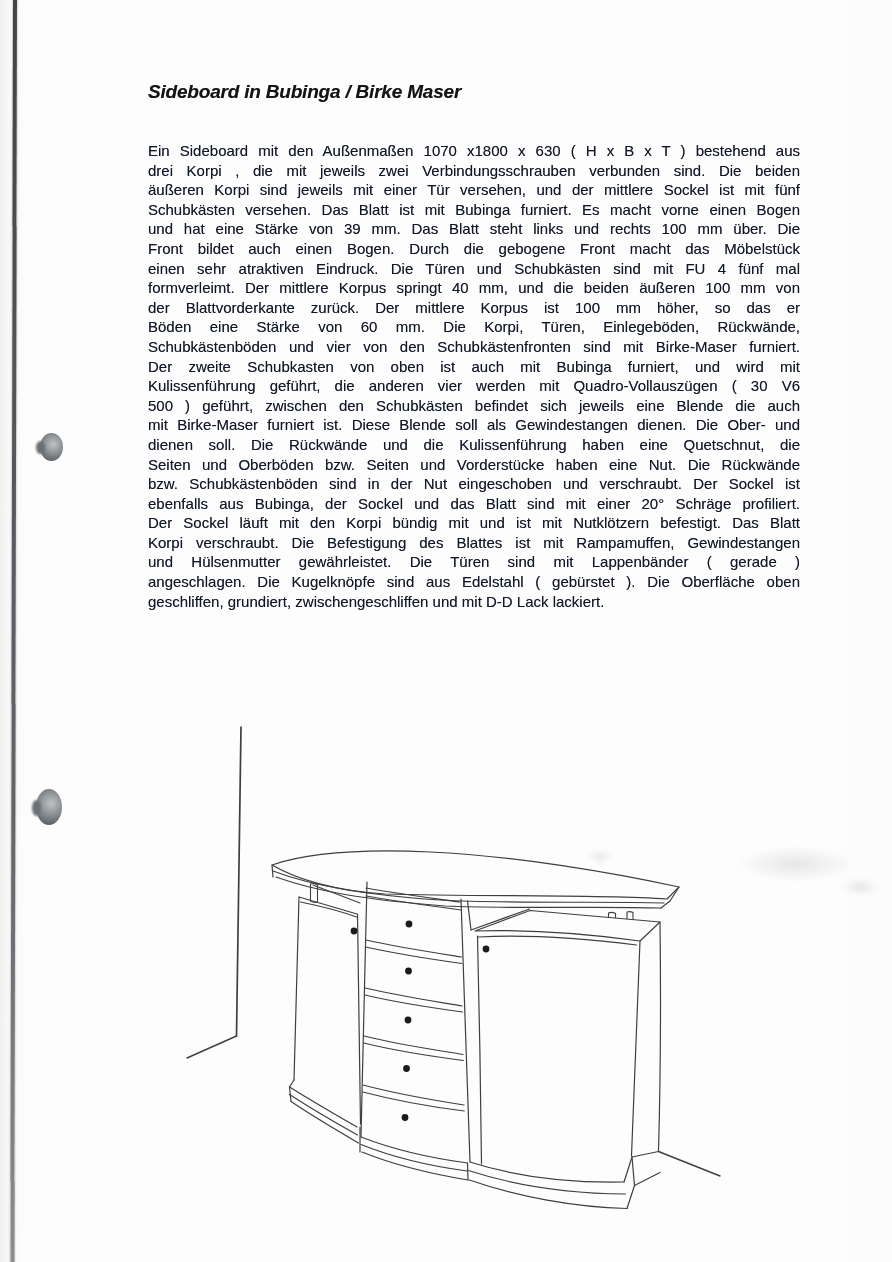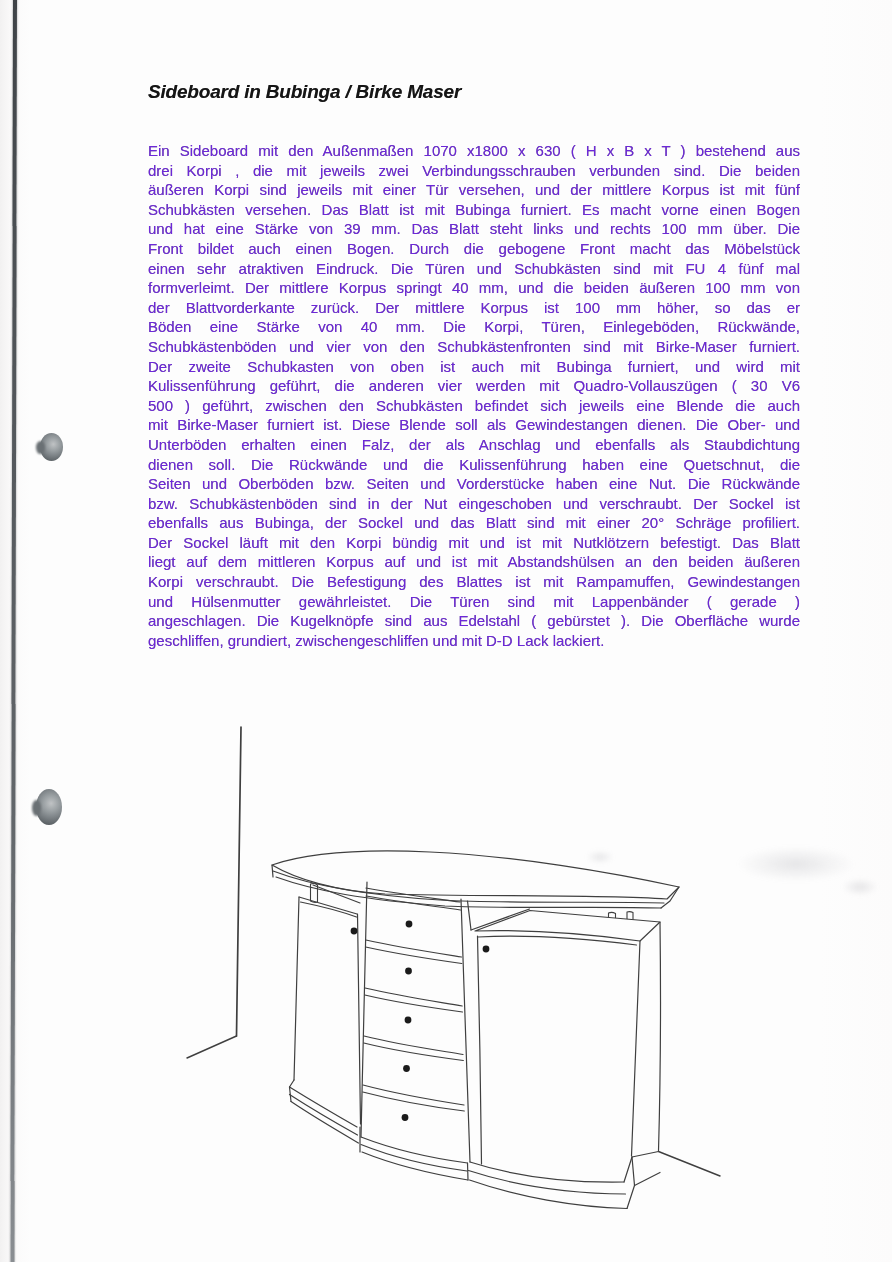--- a/index.html
+++ b/index.html
@@ -31,21 +31,21 @@
   
   .title{
     position:absolute;left:148px;top:81px;
     font-size:19px;font-weight:bold;font-style:italic;color:#151515;
     letter-spacing:-0.2px;white-space:nowrap;
     text-shadow:0 0 .4px rgba(20,20,20,.55);
   }
   
   .bodytext{
     position:absolute;left:148px;top:141px;width:652px;
-    font-size:15px;color:#6d28d9;
+    font-size:15px;color:#0f172a;
     text-shadow:0 0 .4px rgba(35,35,35,.55);
   }
   .tl{
     height:19.6px;line-height:19.6px;
     text-align:justify;text-align-last:justify;
     overflow:visible;white-space:nowrap;
   }
   .tl.last{text-align-last:left;}
   
   .drawing{position:absolute;left:170px;top:715px;width:575px;height:515px;}
@@ -61,43 +61,41 @@
 
 <div class="scan-line"></div>
 <div class="grommet g1"></div>
 <div class="grommet g2"></div>
 
 <div class="title">Sideboard in Bubinga / Birke Maser</div>
 
 <div class="bodytext">
   <div class="tl">Ein Sideboard mit den Außenmaßen 1070 x1800 x 630 ( H x B x T ) bestehend aus</div>
   <div class="tl">drei Korpi , die mit jeweils zwei Verbindungsschrauben verbunden sind. Die beiden</div>
-  <div class="tl">äußeren Korpi sind jeweils mit einer Tür versehen, und der mittlere Korpus ist mit fünf</div>
+  <div class="tl">äußeren Korpi sind jeweils mit einer Tür versehen, und der mittlere Sockel ist mit fünf</div>
   <div class="tl">Schubkästen versehen. Das Blatt ist mit Bubinga furniert. Es macht vorne einen Bogen</div>
   <div class="tl">und hat eine Stärke von 39 mm. Das Blatt steht links und rechts 100 mm über. Die</div>
   <div class="tl">Front bildet auch einen Bogen. Durch die gebogene Front macht das Möbelstück</div>
   <div class="tl">einen sehr atraktiven Eindruck. Die Türen und Schubkästen sind mit FU 4 fünf mal</div>
   <div class="tl">formverleimt. Der mittlere Korpus springt 40 mm, und die beiden äußeren 100 mm von</div>
   <div class="tl">der Blattvorderkante zurück. Der mittlere Korpus ist 100 mm höher, so das er</div>
-  <div class="tl">Böden eine Stärke von 40 mm. Die Korpi, Türen, Einlegeböden, Rückwände,</div>
+  <div class="tl">Böden eine Stärke von 60 mm. Die Korpi, Türen, Einlegeböden, Rückwände,</div>
   <div class="tl">Schubkästenböden und vier von den Schubkästenfronten sind mit Birke-Maser furniert.</div>
   <div class="tl">Der zweite Schubkasten von oben ist auch mit Bubinga furniert, und wird mit</div>
   <div class="tl">Kulissenführung geführt, die anderen vier werden mit Quadro-Vollauszügen ( 30 V6</div>
   <div class="tl">500 ) geführt, zwischen den Schubkästen befindet sich jeweils eine Blende die auch</div>
   <div class="tl">mit Birke-Maser furniert ist. Diese Blende soll als Gewindestangen dienen. Die Ober- und</div>
-  <div class="tl">Unterböden erhalten einen Falz, der als Anschlag und ebenfalls als Staubdichtung</div>
   <div class="tl">dienen soll. Die Rückwände und die Kulissenführung haben eine Quetschnut, die</div>
   <div class="tl">Seiten und Oberböden bzw. Seiten und Vorderstücke haben eine Nut. Die Rückwände</div>
   <div class="tl">bzw. Schubkästenböden sind in der Nut eingeschoben und verschraubt. Der Sockel ist</div>
   <div class="tl">ebenfalls aus Bubinga, der Sockel und das Blatt sind mit einer 20° Schräge profiliert.</div>
   <div class="tl">Der Sockel läuft mit den Korpi bündig mit und ist mit Nutklötzern befestigt. Das Blatt</div>
-  <div class="tl">liegt auf dem mittleren Korpus auf und ist mit Abstandshülsen an den beiden äußeren</div>
   <div class="tl">Korpi verschraubt. Die Befestigung des Blattes ist mit Rampamuffen, Gewindestangen</div>
   <div class="tl">und Hülsenmutter gewährleistet. Die Türen sind mit Lappenbänder ( gerade )</div>
-  <div class="tl">angeschlagen. Die Kugelknöpfe sind aus Edelstahl ( gebürstet ). Die Oberfläche wurde</div>
+  <div class="tl">angeschlagen. Die Kugelknöpfe sind aus Edelstahl ( gebürstet ). Die Oberfläche oben</div>
   <div class="tl last">geschliffen, grundiert, zwischengeschliffen und mit D-D Lack lackiert.</div>
 </div>
 
 <svg class="drawing" viewBox="170 715 575 515" xmlns="http://www.w3.org/2000/svg">
   <g stroke="#3f3f3f" fill="none" stroke-width="1.2" stroke-linecap="round" stroke-linejoin="round">
 
     <g>
       <path d="M241,727 L236.5,1036" stroke-width="1.7"></path>
       <path d="M236.5,1036 L187,1058" stroke-width="1.4"></path>
     </g>

